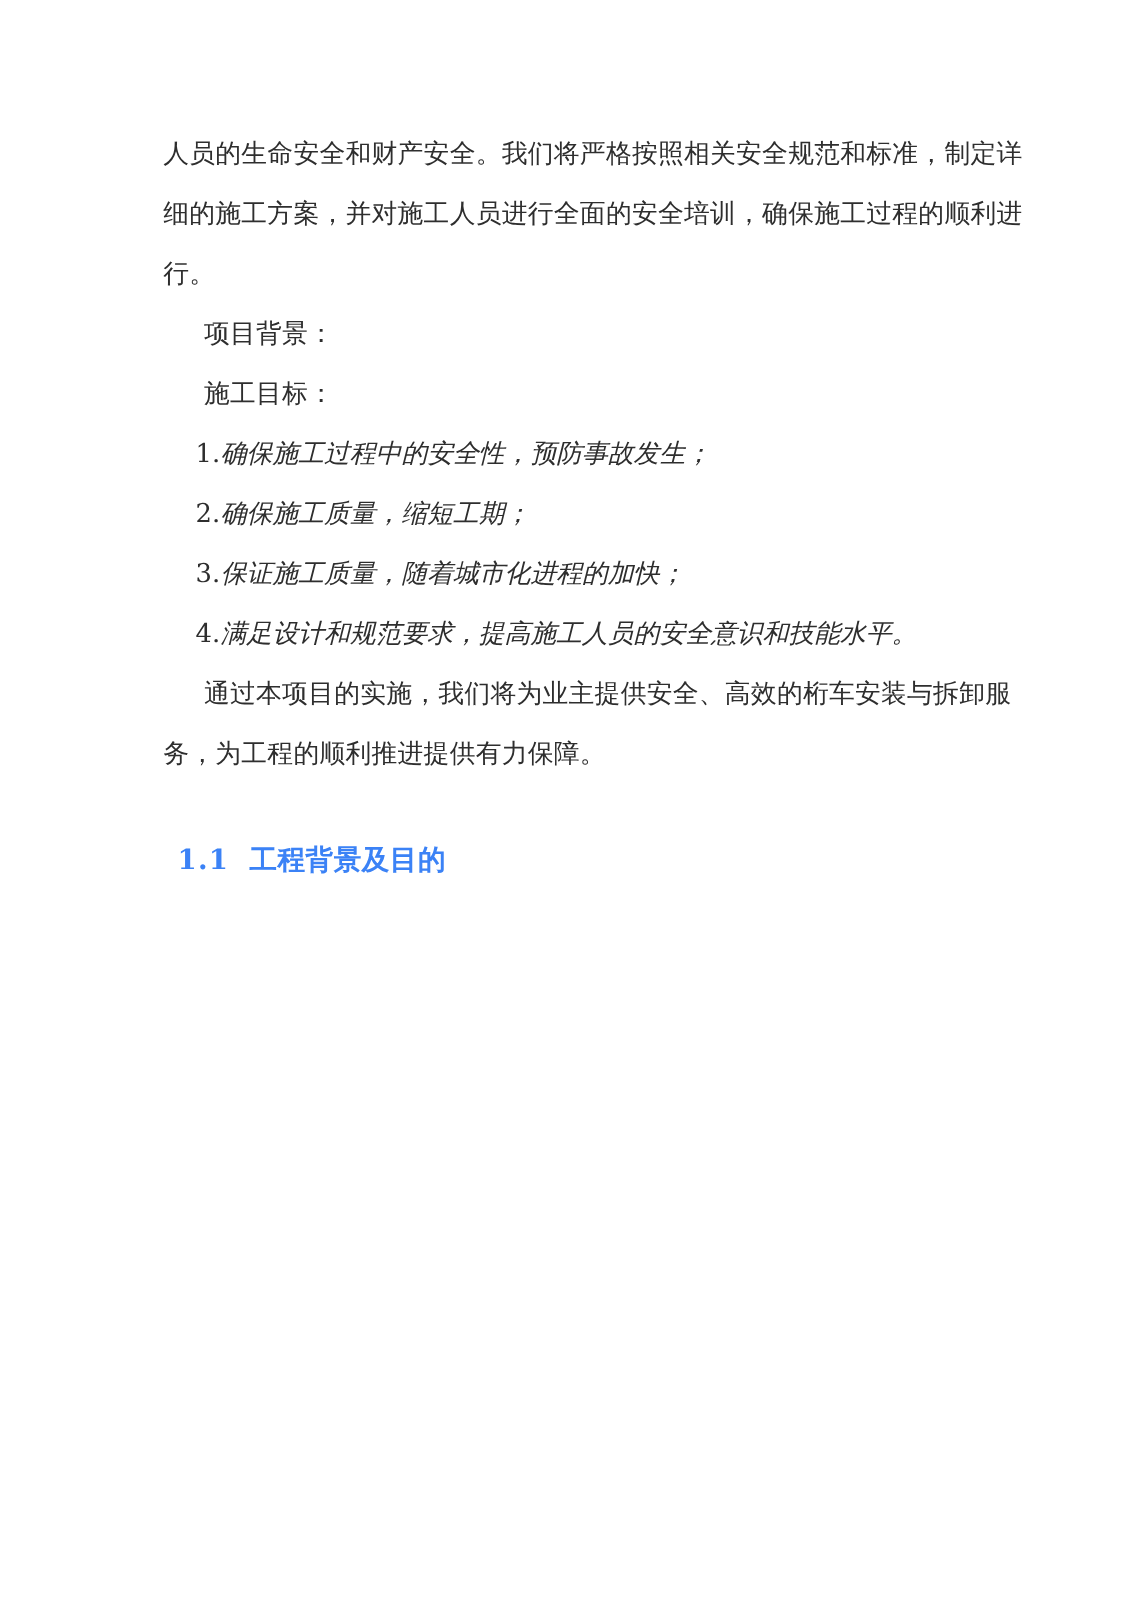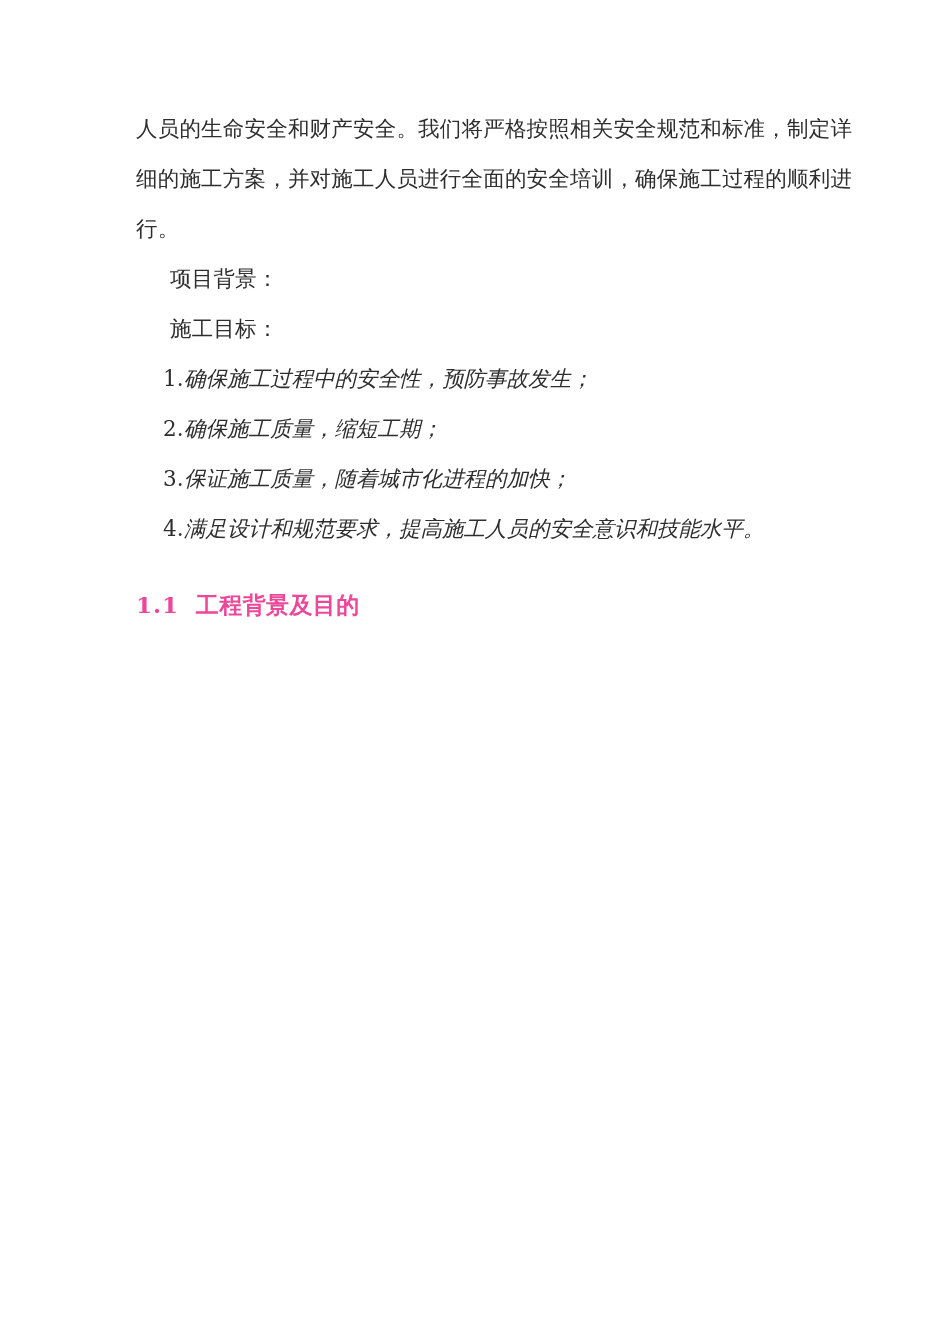--- a/index.html
+++ b/index.html
@@ -68,23 +68,23 @@
     font-family: "DejaVu Serif", "Liberation Serif", serif;
   }
   .list-text {
     flex: 1 1 auto;
     font-style: italic;
   }
   
   .heading {
     font-size: 23px;
     font-weight: bold;
-    color: #ec4899;
+    color: #3b82f6;
     line-height: 50px;
-    margin: 0;
+    margin: 12px;
     letter-spacing: 0.4px;
     font-family: "DejaVu Sans", "Liberation Sans", sans-serif;
   }
   .heading .h-num {
     font-family: "DejaVu Serif", "Liberation Serif", serif;
     font-weight: bold;
     letter-spacing: 1px;
   }
   .spacer-heading-top { height: 26px; }
   .spacer-heading-bottom { height: 10px; }
@@ -116,20 +116,21 @@
       <li class="list-item">
         <span class="list-marker">3.</span>
         <span class="list-text">保证施工质量，随着城市化进程的加快；</span>
       </li>
       <li class="list-item">
         <span class="list-marker">4.</span>
         <span class="list-text">满足设计和规范要求，提高施工人员的安全意识和技能水平。</span>
       </li>
     </ul>
 
+    <p class="para indent-sm last-line-left">通过本项目的实施，我们将为业主提供安全、高效的桁车安装与拆卸服务，为工程的顺利推进提供有力保障。</p>
 
     <div class="spacer-heading-top"></div>
 
     <h2 class="heading">
       <span class="h-num">1.1</span><span>&nbsp;&nbsp;</span><span>工程背景及目的</span>
     </h2>
 
     <div class="spacer-heading-bottom"></div>
 
 

